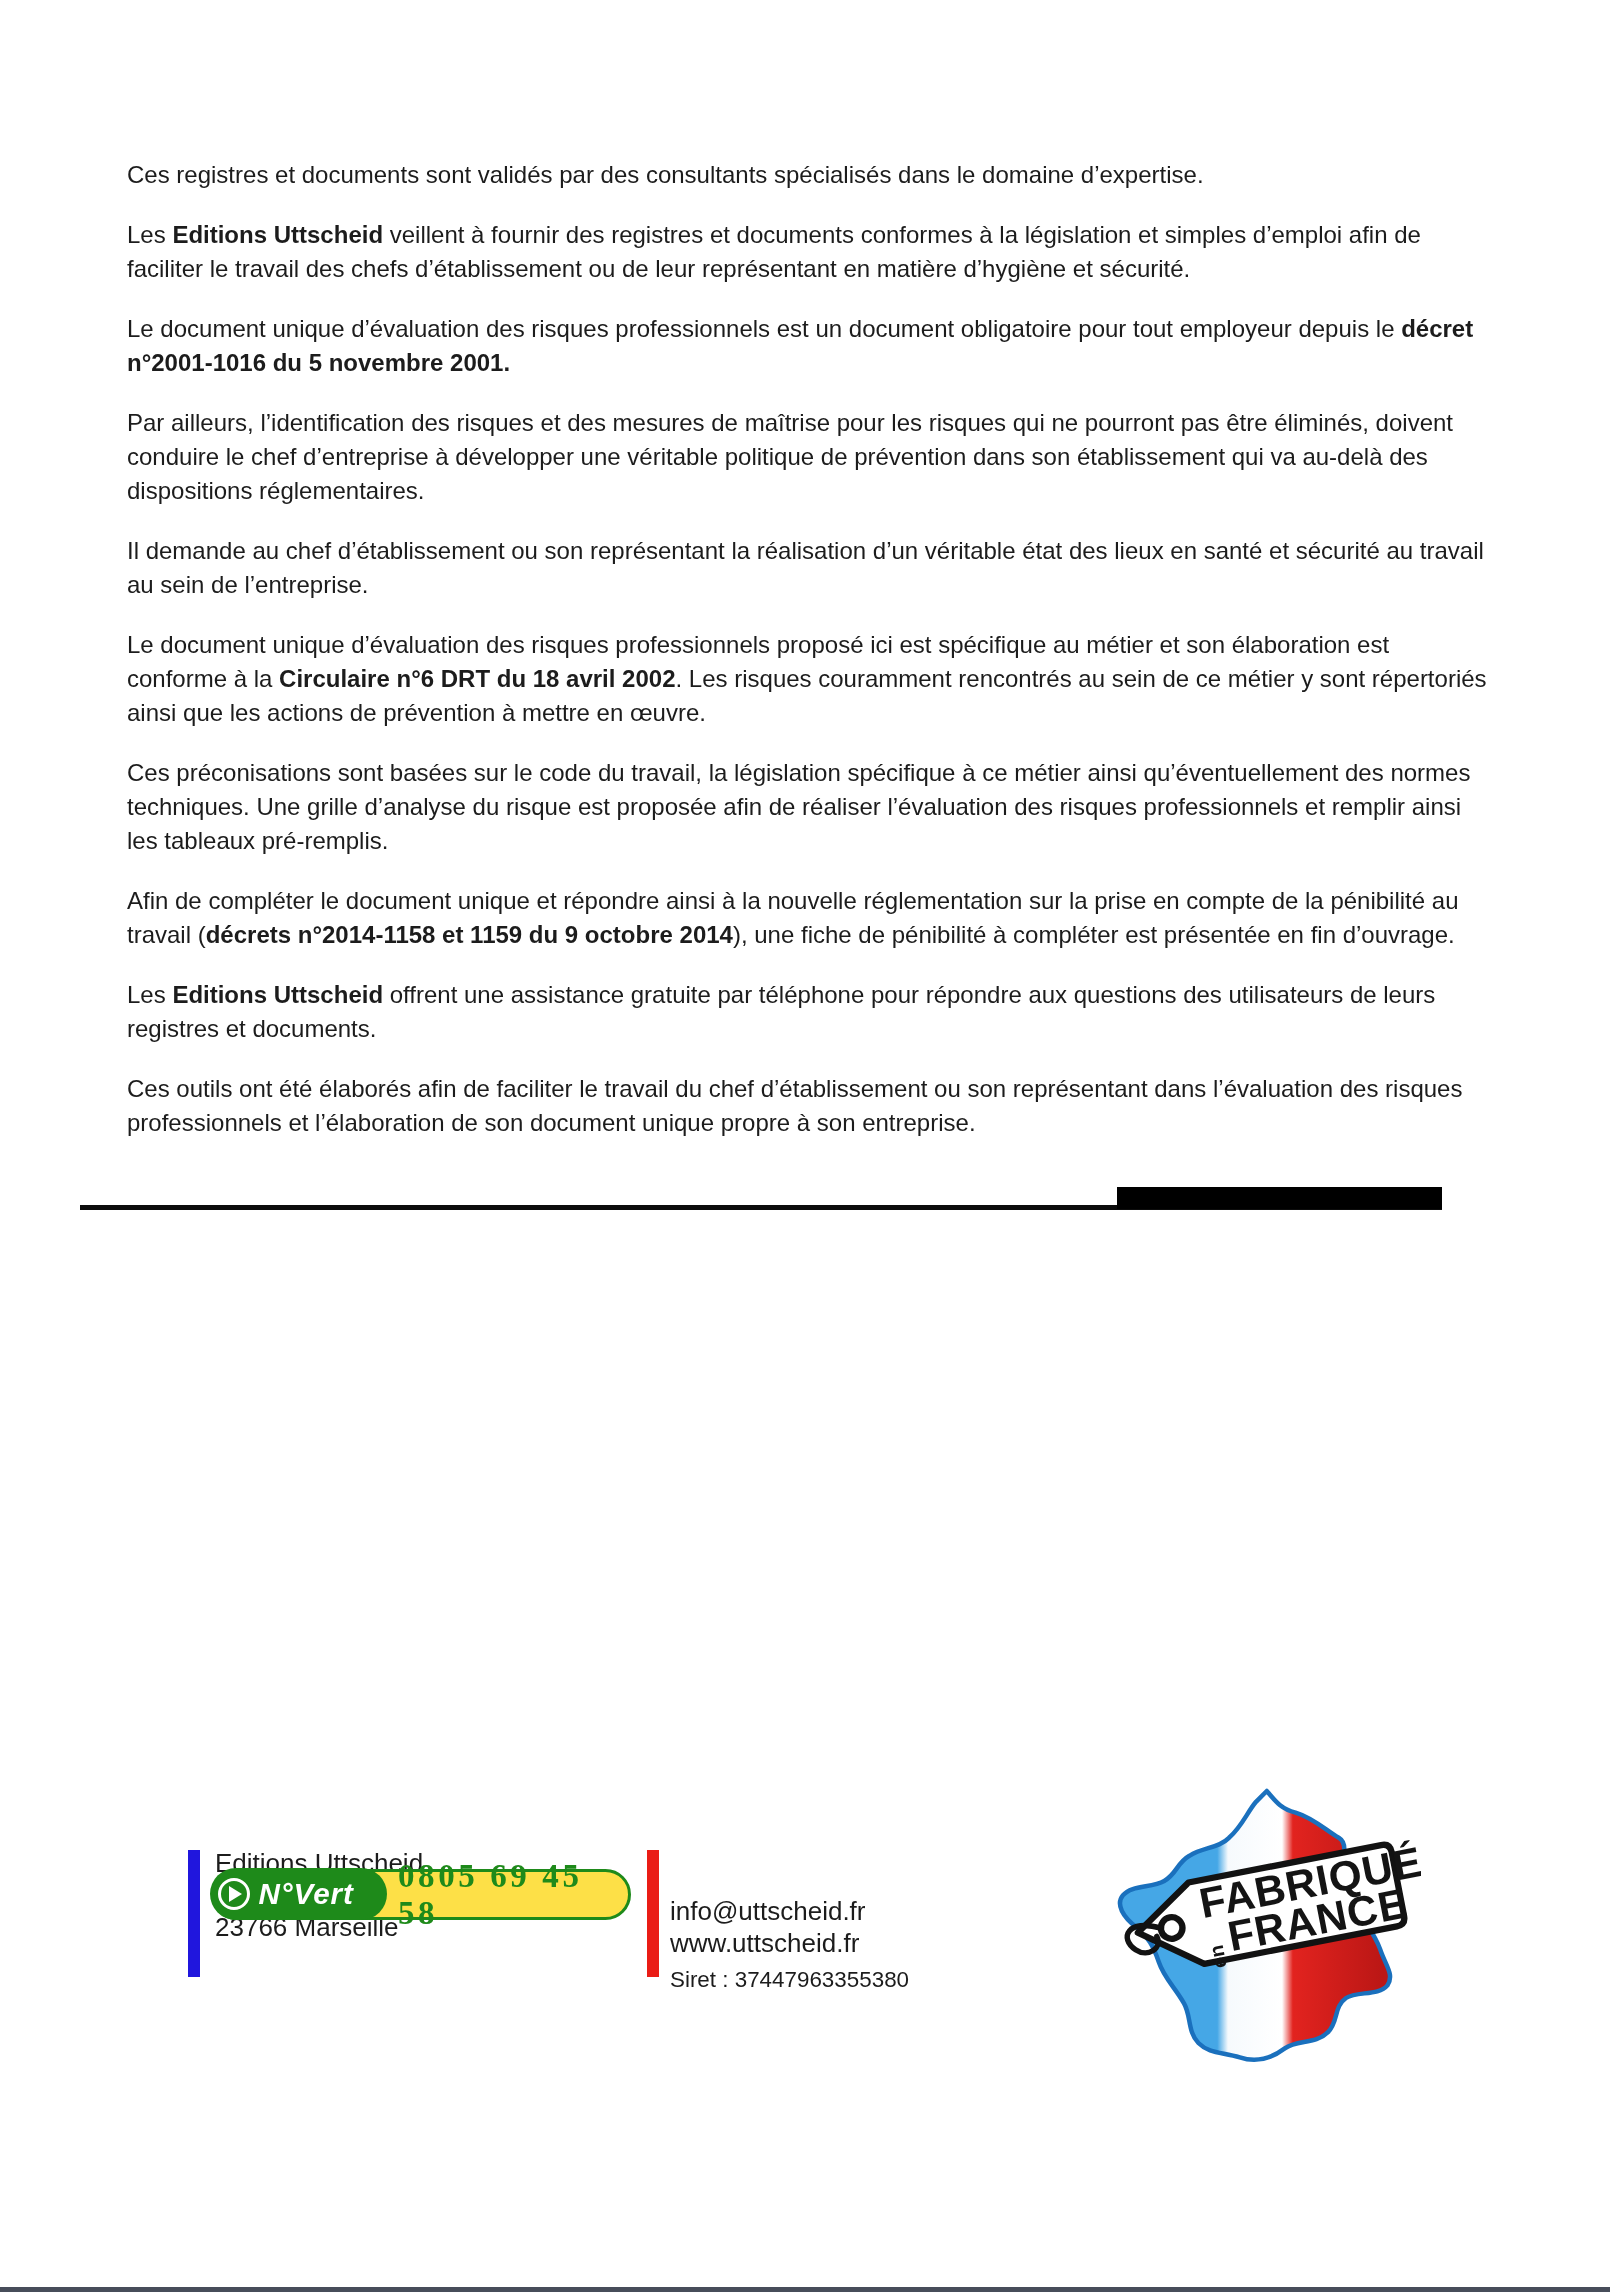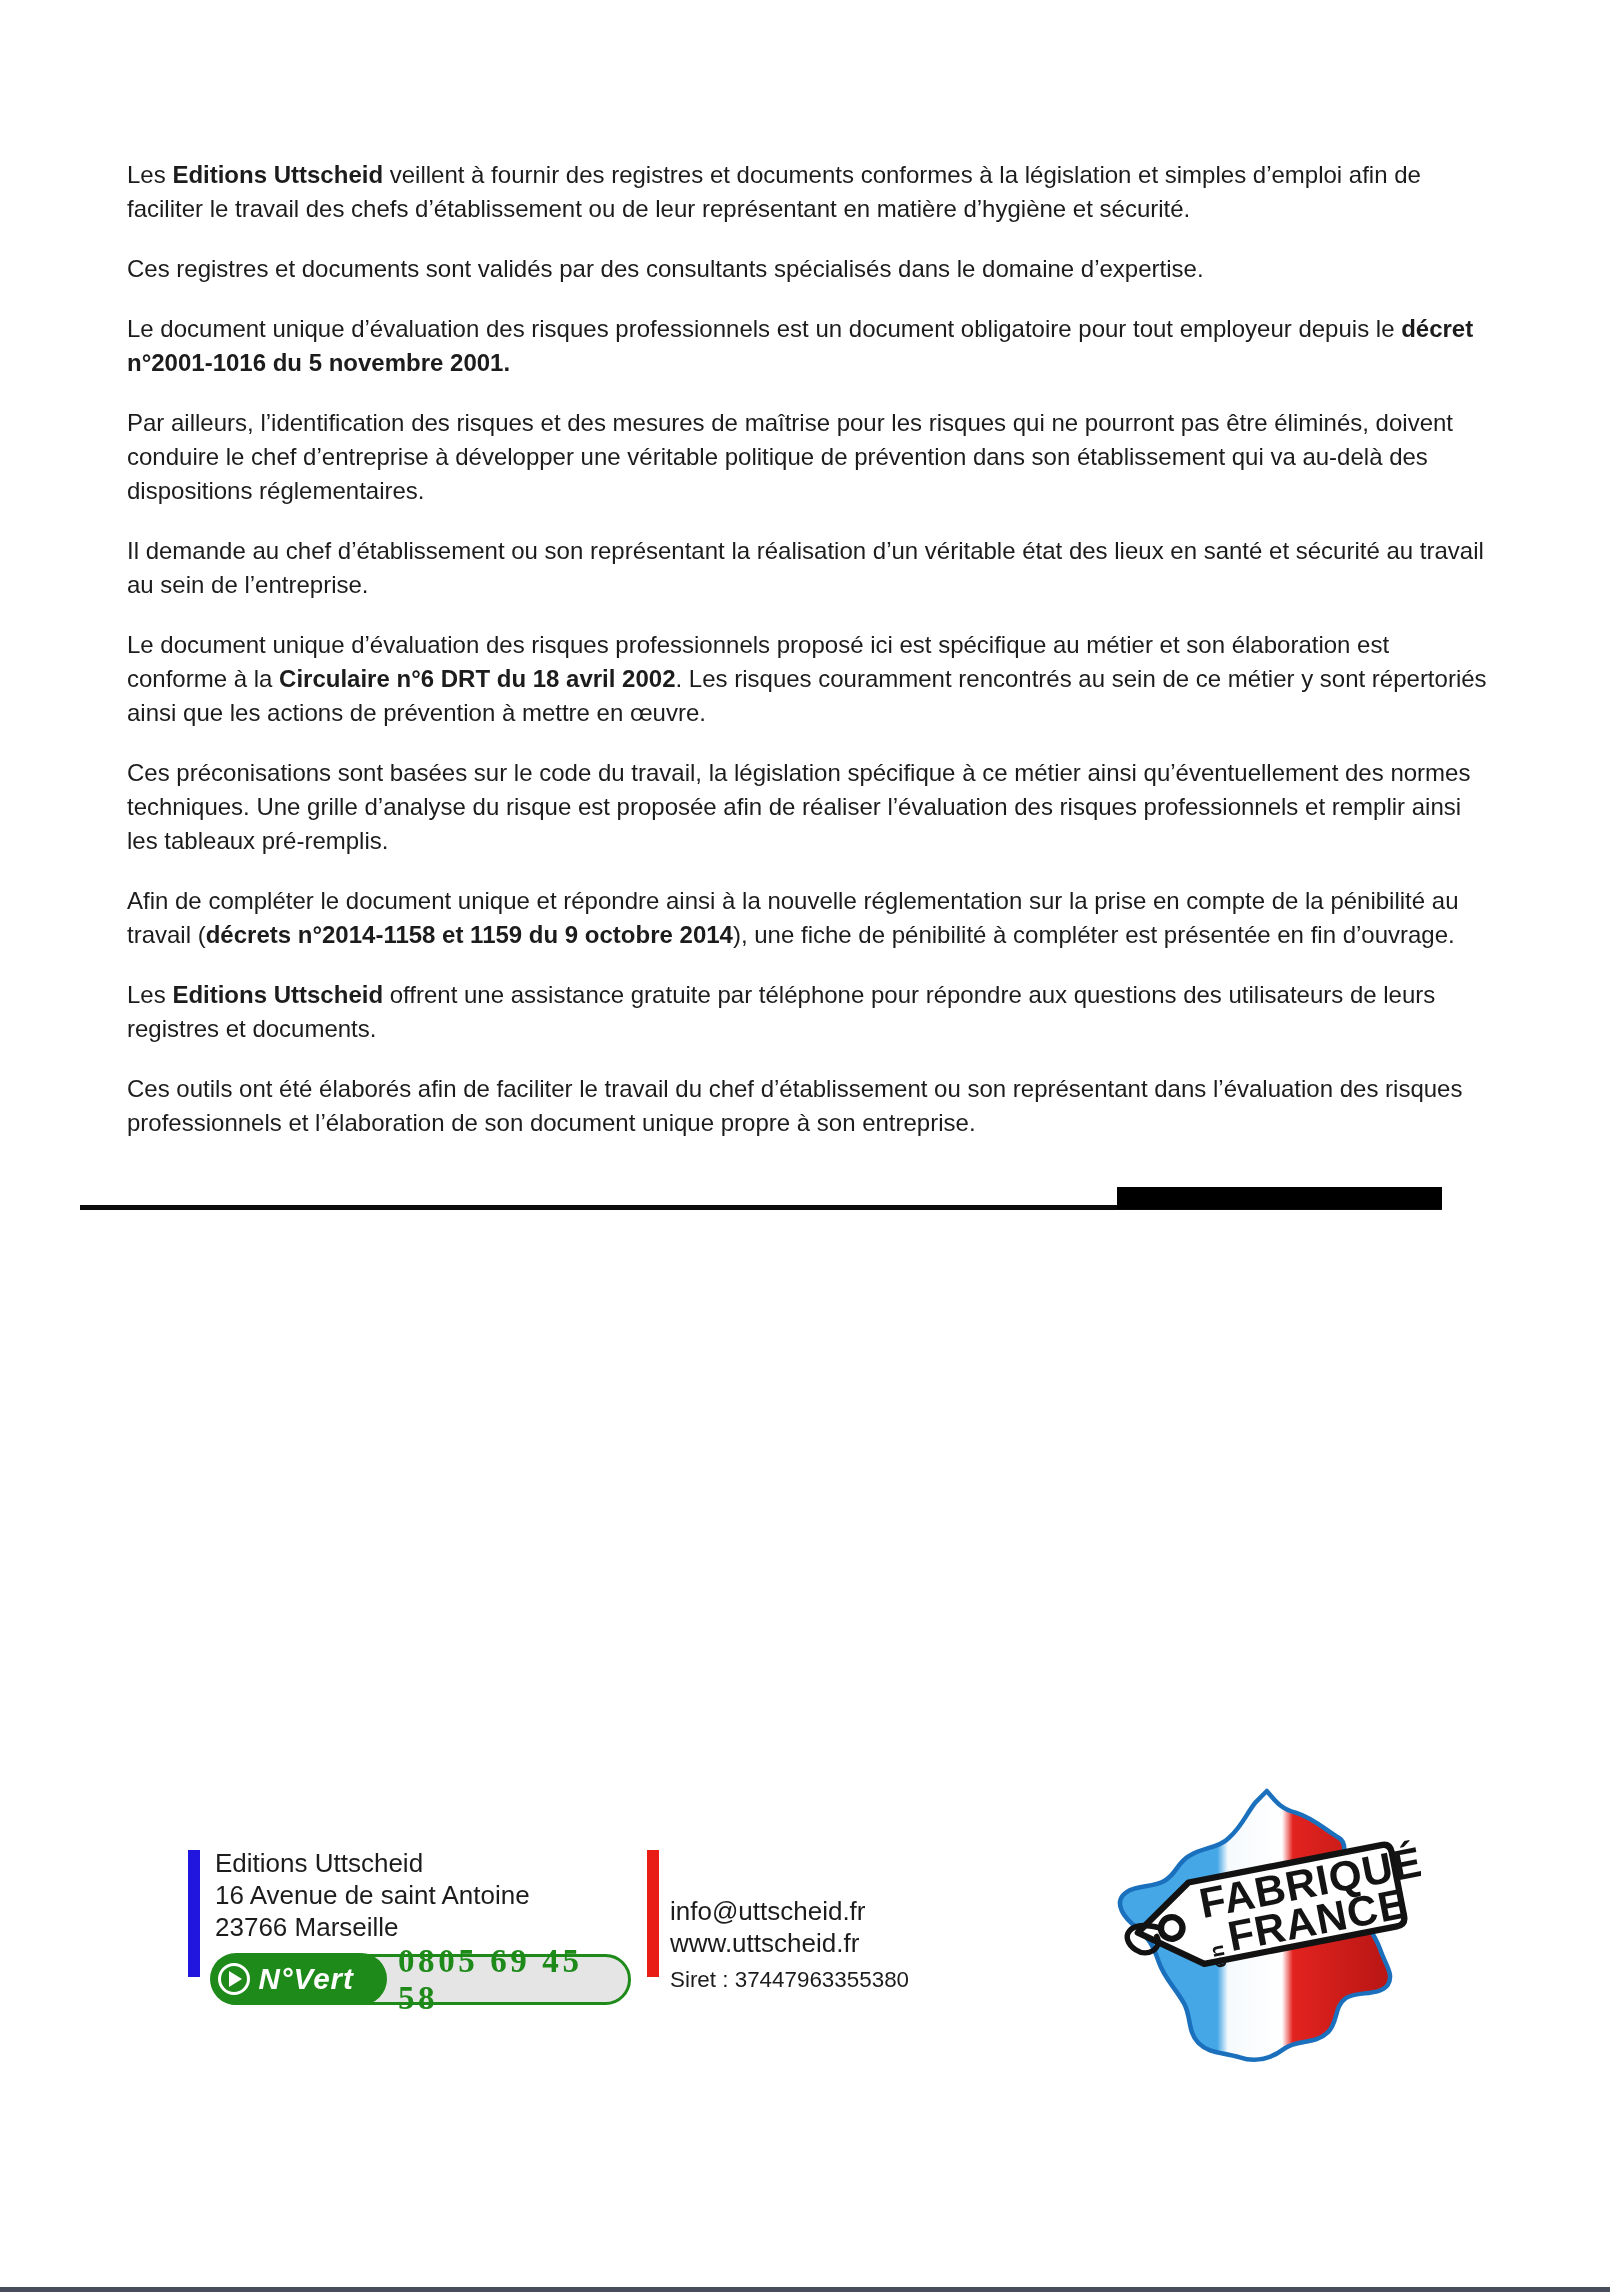--- a/index.html
+++ b/index.html
@@ -14,21 +14,21 @@
   
   .divider-line{position:absolute;left:80px;top:1205px;width:1362px;height:4.5px;background:#0c0c0c;}
   .divider-block{position:absolute;left:1117px;top:1187px;width:325px;height:21.5px;background:#000;}
   
   .footer-blue-bar{position:absolute;left:188px;top:1850px;width:11.6px;height:127px;background:var(--blue-bar,#2016dd);}
   .footer-red-bar{position:absolute;left:647px;top:1850px;width:11.6px;height:127px;background:var(--red-bar,#ea1c16);}
   .address{position:absolute;left:215px;top:1847px;font-size:26px;line-height:32px;}
   .contact{position:absolute;left:670px;top:1847px;font-size:26px;line-height:32px;margin-top:48px;}
   .siret{position:absolute;left:670px;top:1967px;font-size:22.4px;}
   
-  .nvert{position:absolute;left:211px;top:1954px;width:414px;height:45px;background:#e5e5e5;
+  .nvert{position:absolute;left:211px;top:1869px;width:414px;height:45px;background:#fde047;
          border:3.6px solid var(--green,#1e8a1a);border-radius:27px;box-sizing:content-box;}
   .nvert-left{position:absolute;left:-3.6px;top:-3.6px;width:177px;height:52px;background:var(--green,#1e8a1a);
          border-radius:27px;display:flex;align-items:center;gap:9px;padding-left:7.2px;box-sizing:border-box;}
   .nvert-play{width:32px;height:32px;border:3.6px solid #fff;border-radius:50%;background:var(--green,#1e8a1a);
          display:flex;align-items:center;justify-content:center;box-sizing:border-box;flex:0 0 auto;}
   .nvert-play i{display:block;width:0;height:0;border-top:8px solid transparent;border-bottom:8px solid transparent;
          border-left:13.4px solid #fff;margin-left:3.6px;}
   .nvert-label{color:#fff;font-weight:bold;font-style:italic;font-size:29.6px;letter-spacing:0.9px;}
   .nvert-num{position:absolute;left:184px;right:9px;top:0;height:100%;display:flex;align-items:center;justify-content:center;
          color:var(--green,#1e8a1a);font-family:"Liberation Serif",serif;font-weight:bold;font-size:33px;letter-spacing:3.6px;}
@@ -36,22 +36,22 @@
   .fif-logo{position:absolute;left:1109px;top:1782px;width:312px;height:297px;}
   
   .bottom-strip{position:absolute;left:0;bottom:0;width:100%;height:6.3px;background:var(--strip,#474d5a);}
 </style>
 </head>
 <body>
 
 <div class="page">
 
   <div class="doc-body">
+      <p><span>Ces registres et documents sont validés par des consultants spécialisés dans le domaine d’expertise.</span></p>
       <p><span>Les </span><b>Editions Uttscheid</b><span> veillent à fournir des registres et documents conformes à la législation et simples d’emploi afin de faciliter le travail des chefs d’établissement ou de leur représentant en matière d’hygiène et sécurité.</span></p>
-      <p><span>Ces registres et documents sont validés par des consultants spécialisés dans le domaine d’expertise.</span></p>
       <p><span>Le document unique d’évaluation des risques professionnels est un document obligatoire pour tout employeur depuis le </span><b>décret n°2001-1016 du 5 novembre 2001.</b></p>
       <p><span>Par ailleurs, l’identification des risques et des mesures de maîtrise pour les risques qui ne pourront pas être éliminés, doivent conduire le chef d’entreprise à développer une véritable politique de prévention dans son établissement qui va au-delà des dispositions réglementaires.</span></p>
       <p><span>Il demande au chef d’établissement ou son représentant la réalisation d’un véritable état des lieux en santé et sécurité au travail au sein de l’entreprise.</span></p>
       <p><span>Le document unique d’évaluation des risques professionnels proposé ici est spécifique au métier et son élaboration est conforme à la </span><b>Circulaire n°6 DRT du 18 avril 2002</b><span>. Les risques couramment rencontrés au sein de ce métier y sont répertoriés ainsi que les actions de prévention  à mettre en œuvre.</span></p>
       <p><span>Ces préconisations sont basées sur le code du travail, la législation spécifique à ce métier ainsi qu’éventuellement des normes techniques. Une grille d’analyse du risque est proposée afin de réaliser l’évaluation des risques professionnels et remplir ainsi les tableaux pré-remplis.</span></p>
       <p><span>Afin de compléter le document unique et répondre ainsi à la nouvelle réglementation  sur la prise en compte de la pénibilité au travail (</span><b>décrets n°2014-1158 et 1159 du 9 octobre 2014</b><span>), une fiche de pénibilité à compléter est présentée en fin d’ouvrage.</span></p>
       <p><span>Les </span><b>Editions Uttscheid</b><span> offrent une assistance gratuite par téléphone pour répondre aux questions des utilisateurs de leurs registres et documents.</span></p>
       <p><span>Ces outils ont été élaborés afin de faciliter le travail du chef d’établissement ou son représentant dans l’évaluation des risques professionnels et l’élaboration de son document unique propre à son entreprise.</span></p>
     </div>
 

